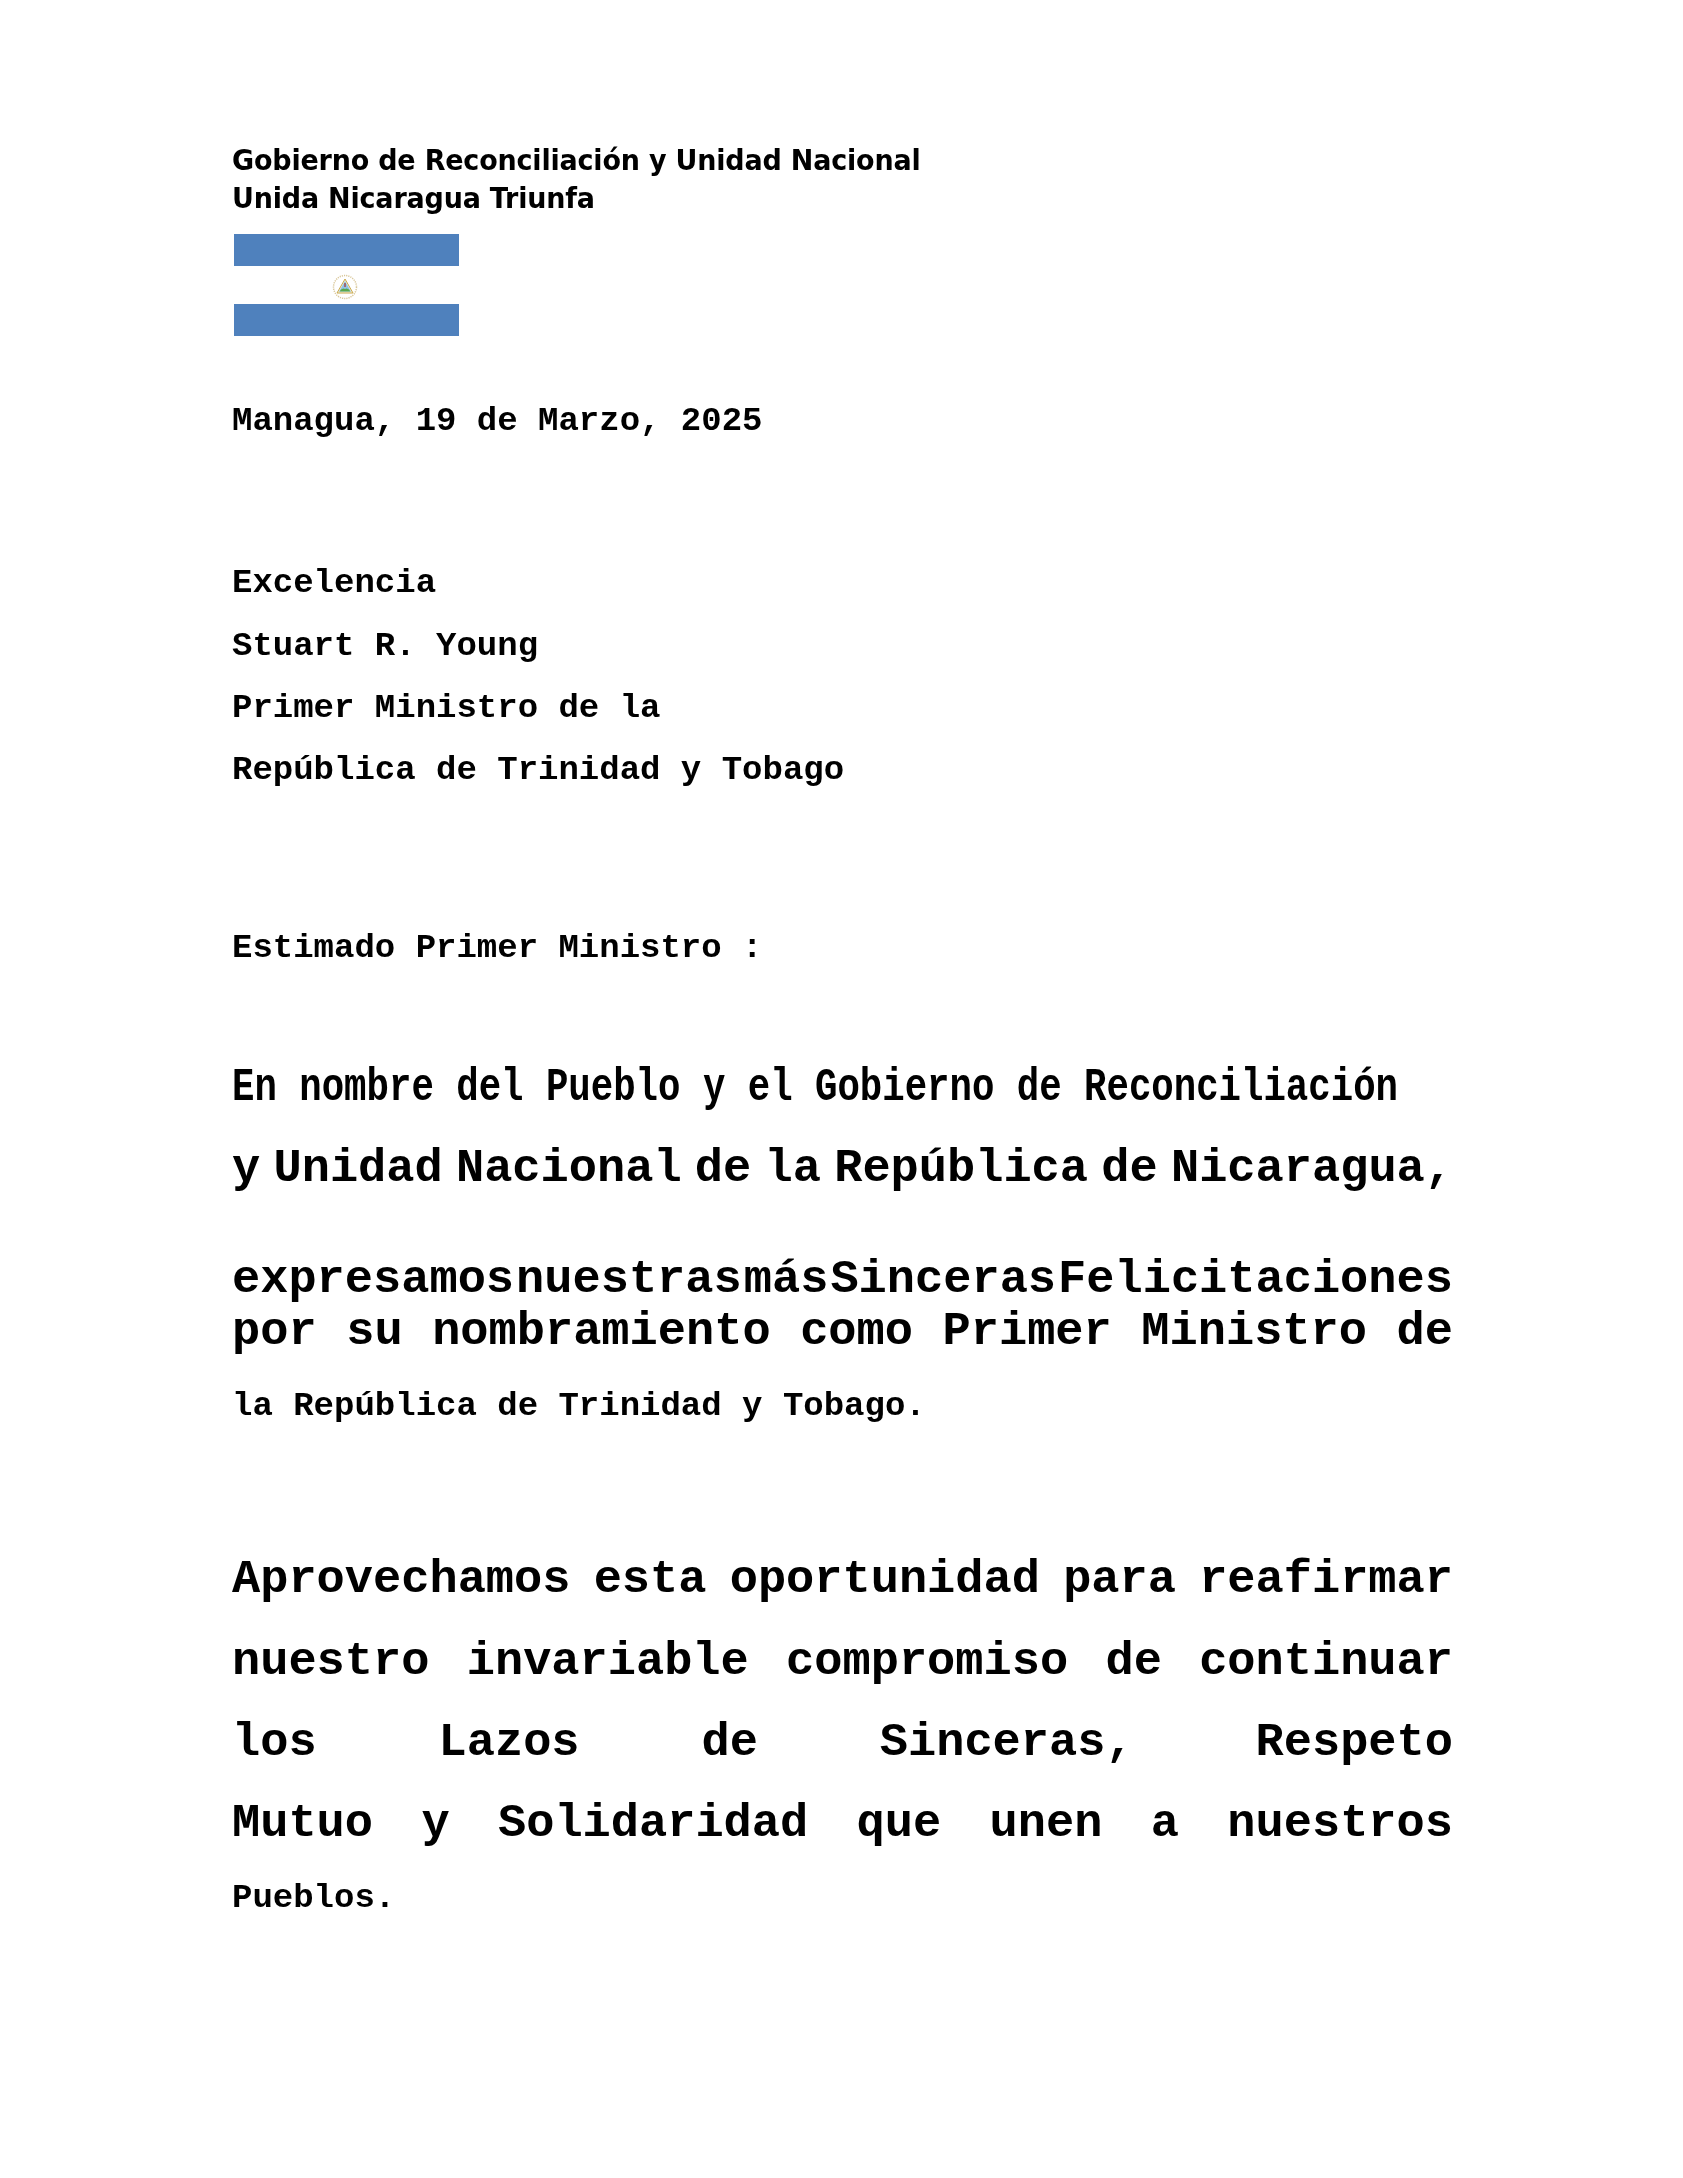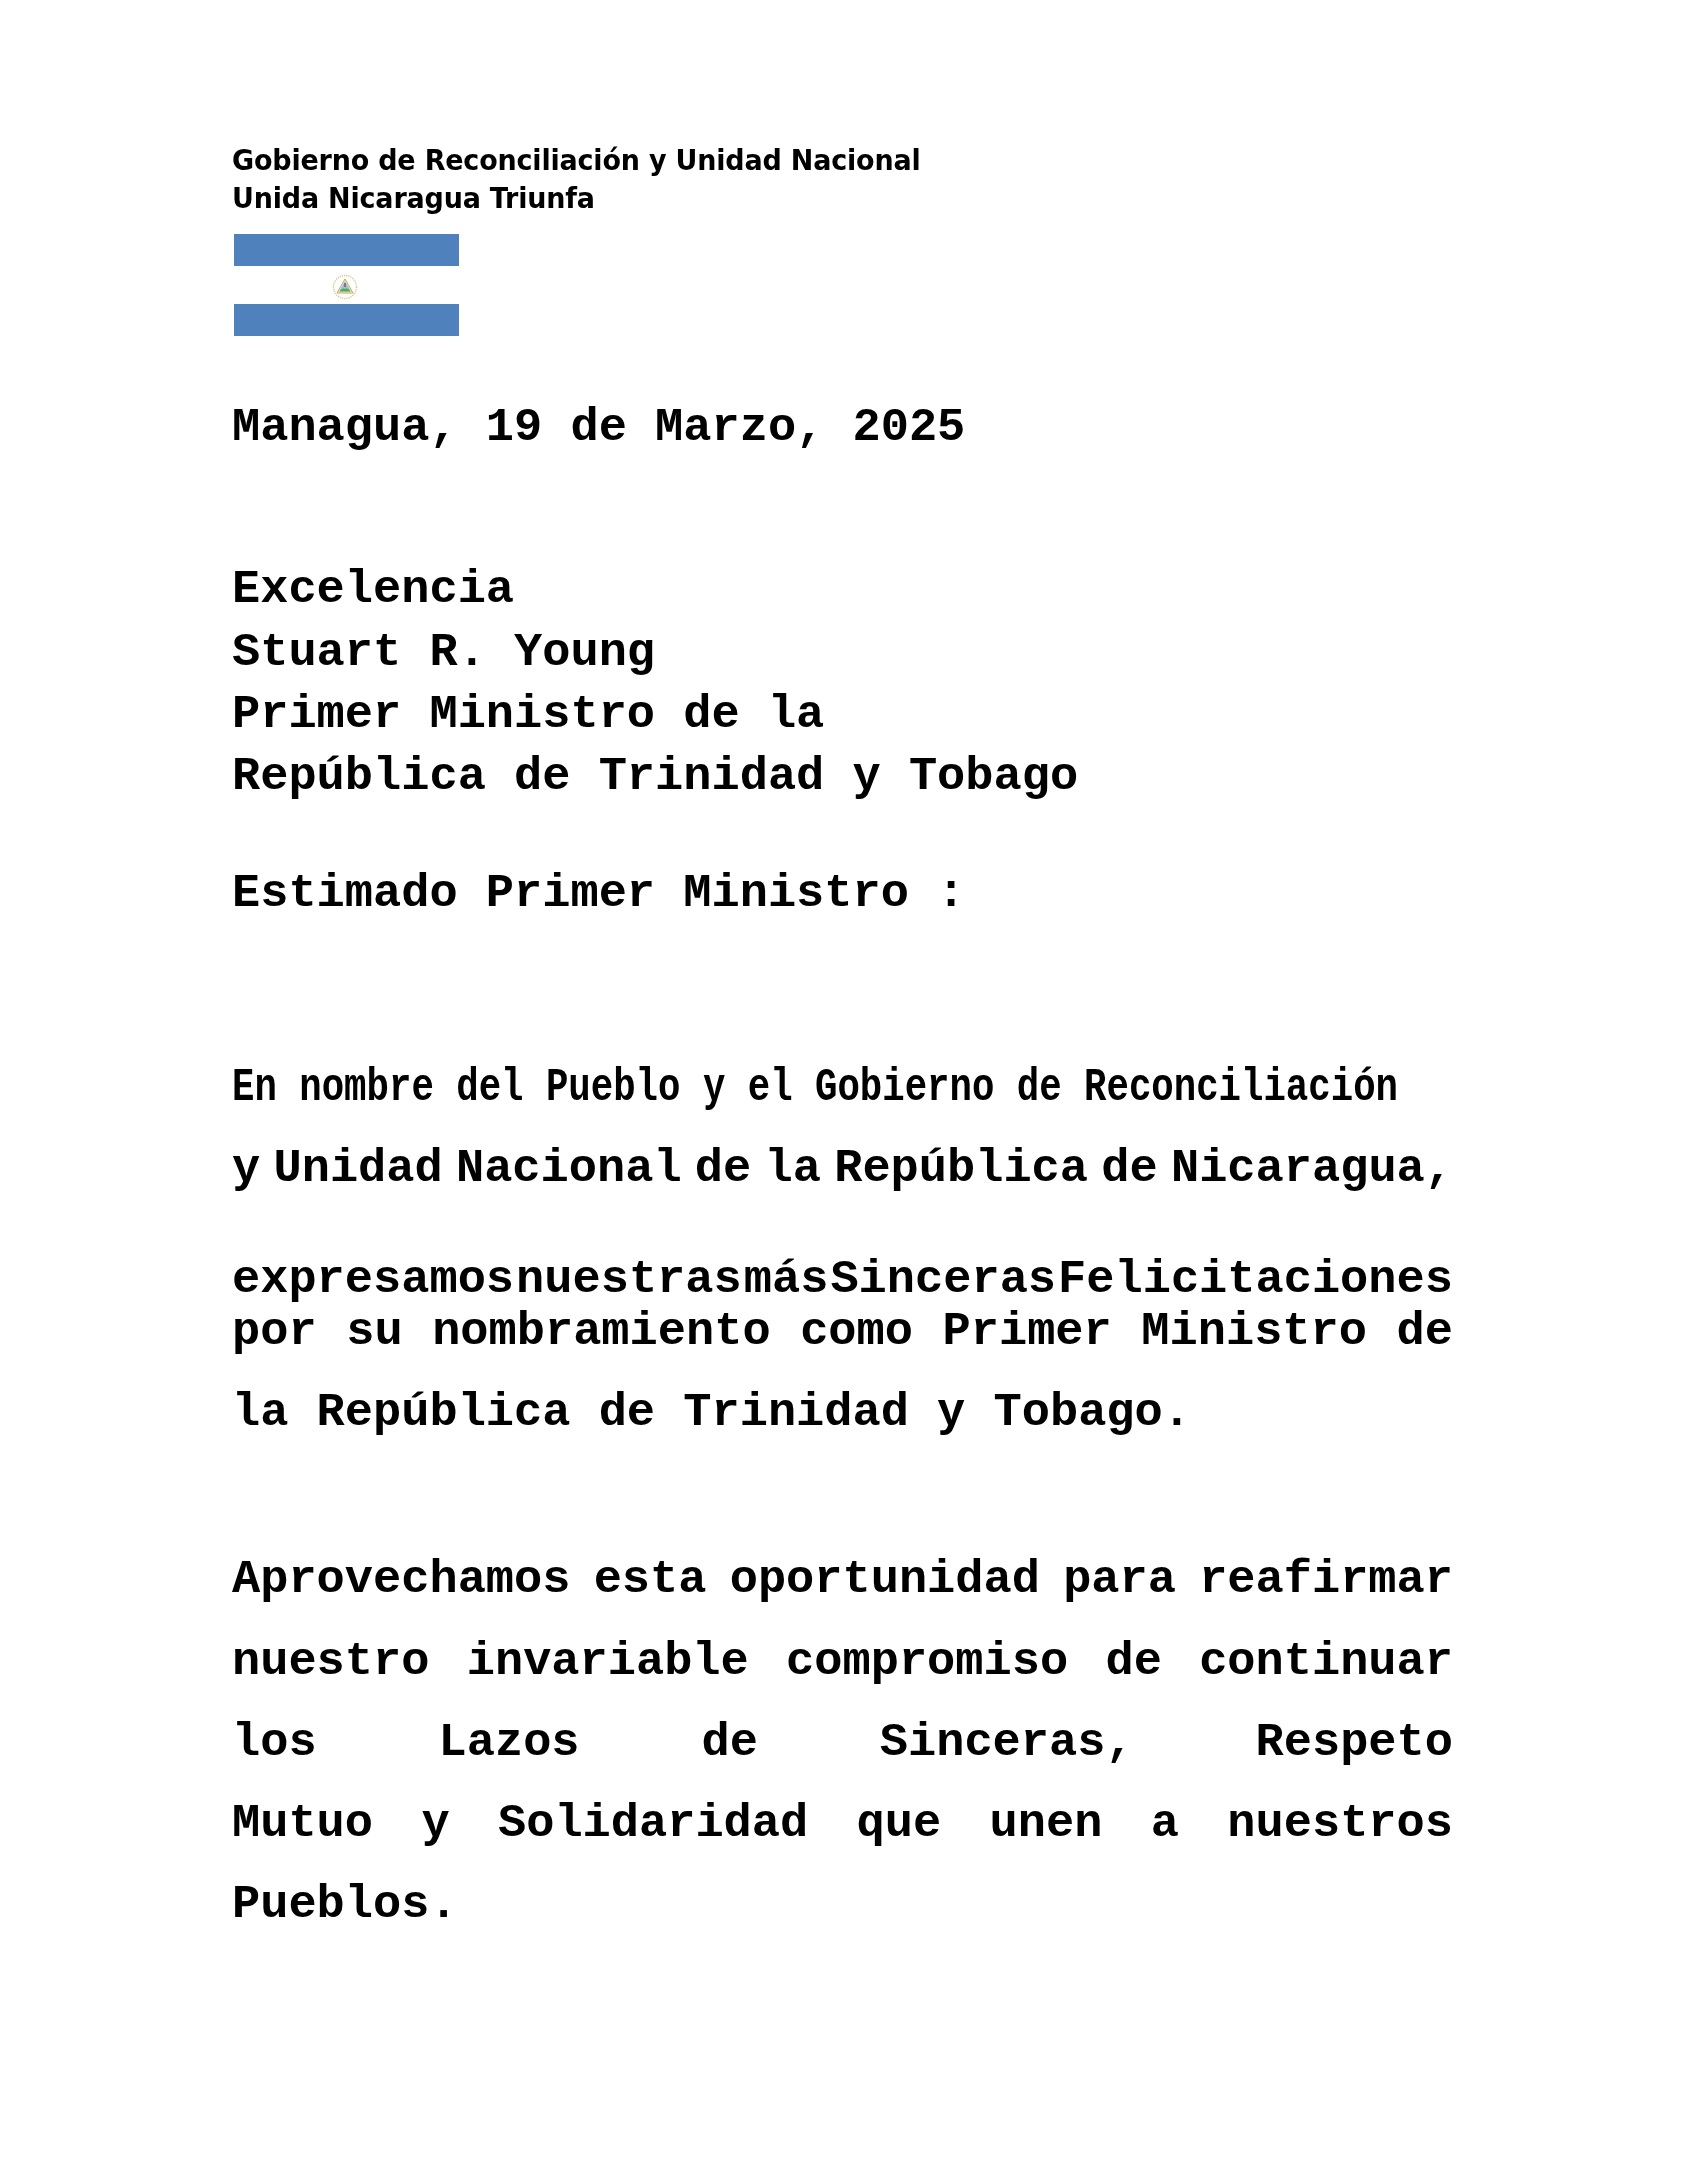--- a/index.html
+++ b/index.html
@@ -47,21 +47,21 @@
       left: 98px;
       top: 40px;
       width: 26px;
       height: 26px;
     }
     .mono {
       position: absolute;
       left: 232px;
       font-family: "Liberation Mono", "DejaVu Sans Mono", monospace;
       font-weight: bold;
-      font-size: 47px;
+      font-size: 34px;
       line-height: 1;
       white-space: nowrap;
     }
     .justified {
       position: absolute;
       left: 232px;
       width: 1221px;
       font-family: "Liberation Mono", "DejaVu Sans Mono", monospace;
       font-weight: bold;
       font-size: 47px;
@@ -100,21 +100,21 @@
   </svg>
 </div>
 
 <div class="mono" style="top:404px;">Managua, 19 de Marzo, 2025</div>
 
 <div class="mono" style="top:566px;text-align:right;">Excelencia</div>
 <div class="mono" style="top:629px;">Stuart R. Young</div>
 <div class="mono" style="top:691px;">Primer Ministro de la</div>
 <div class="mono" style="top:753px;">República de Trinidad y Tobago</div>
 
-<div class="mono" style="top:870px;">Estimado Primer Ministro :</div>
+<div class="mono" style="top:931px;">Estimado Primer Ministro :</div>
 
 <div>
   <div class="condensed" style="top:1064px; transform:scaleX(0.795); letter-spacing:0px;">En nombre del Pueblo y el Gobierno de Reconciliación</div>
   <div class="justified jline" style="top:1145px;">
       <span>y</span>
       <span>Unidad</span>
       <span>Nacional</span>
       <span>de</span>
       <span>la</span>
       <span>República</span>

